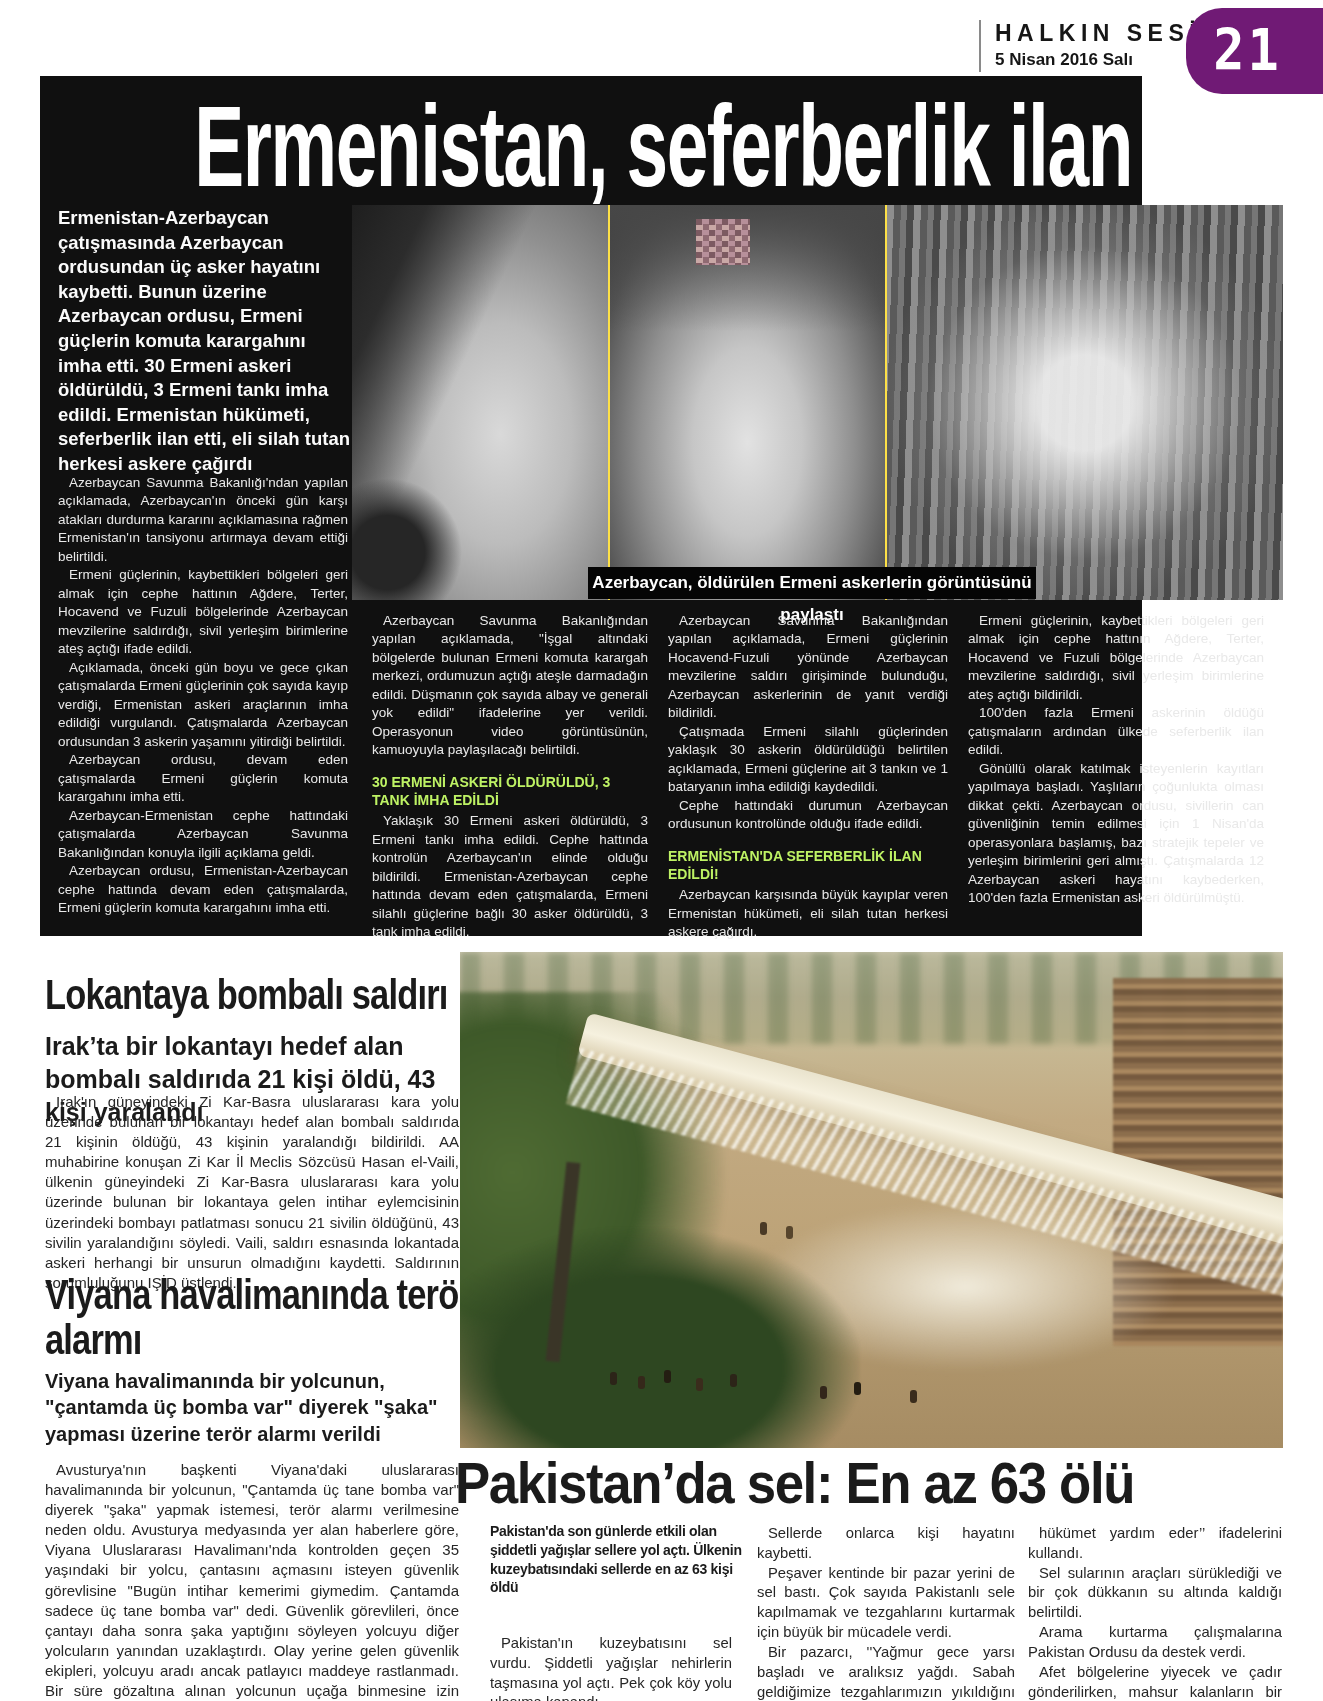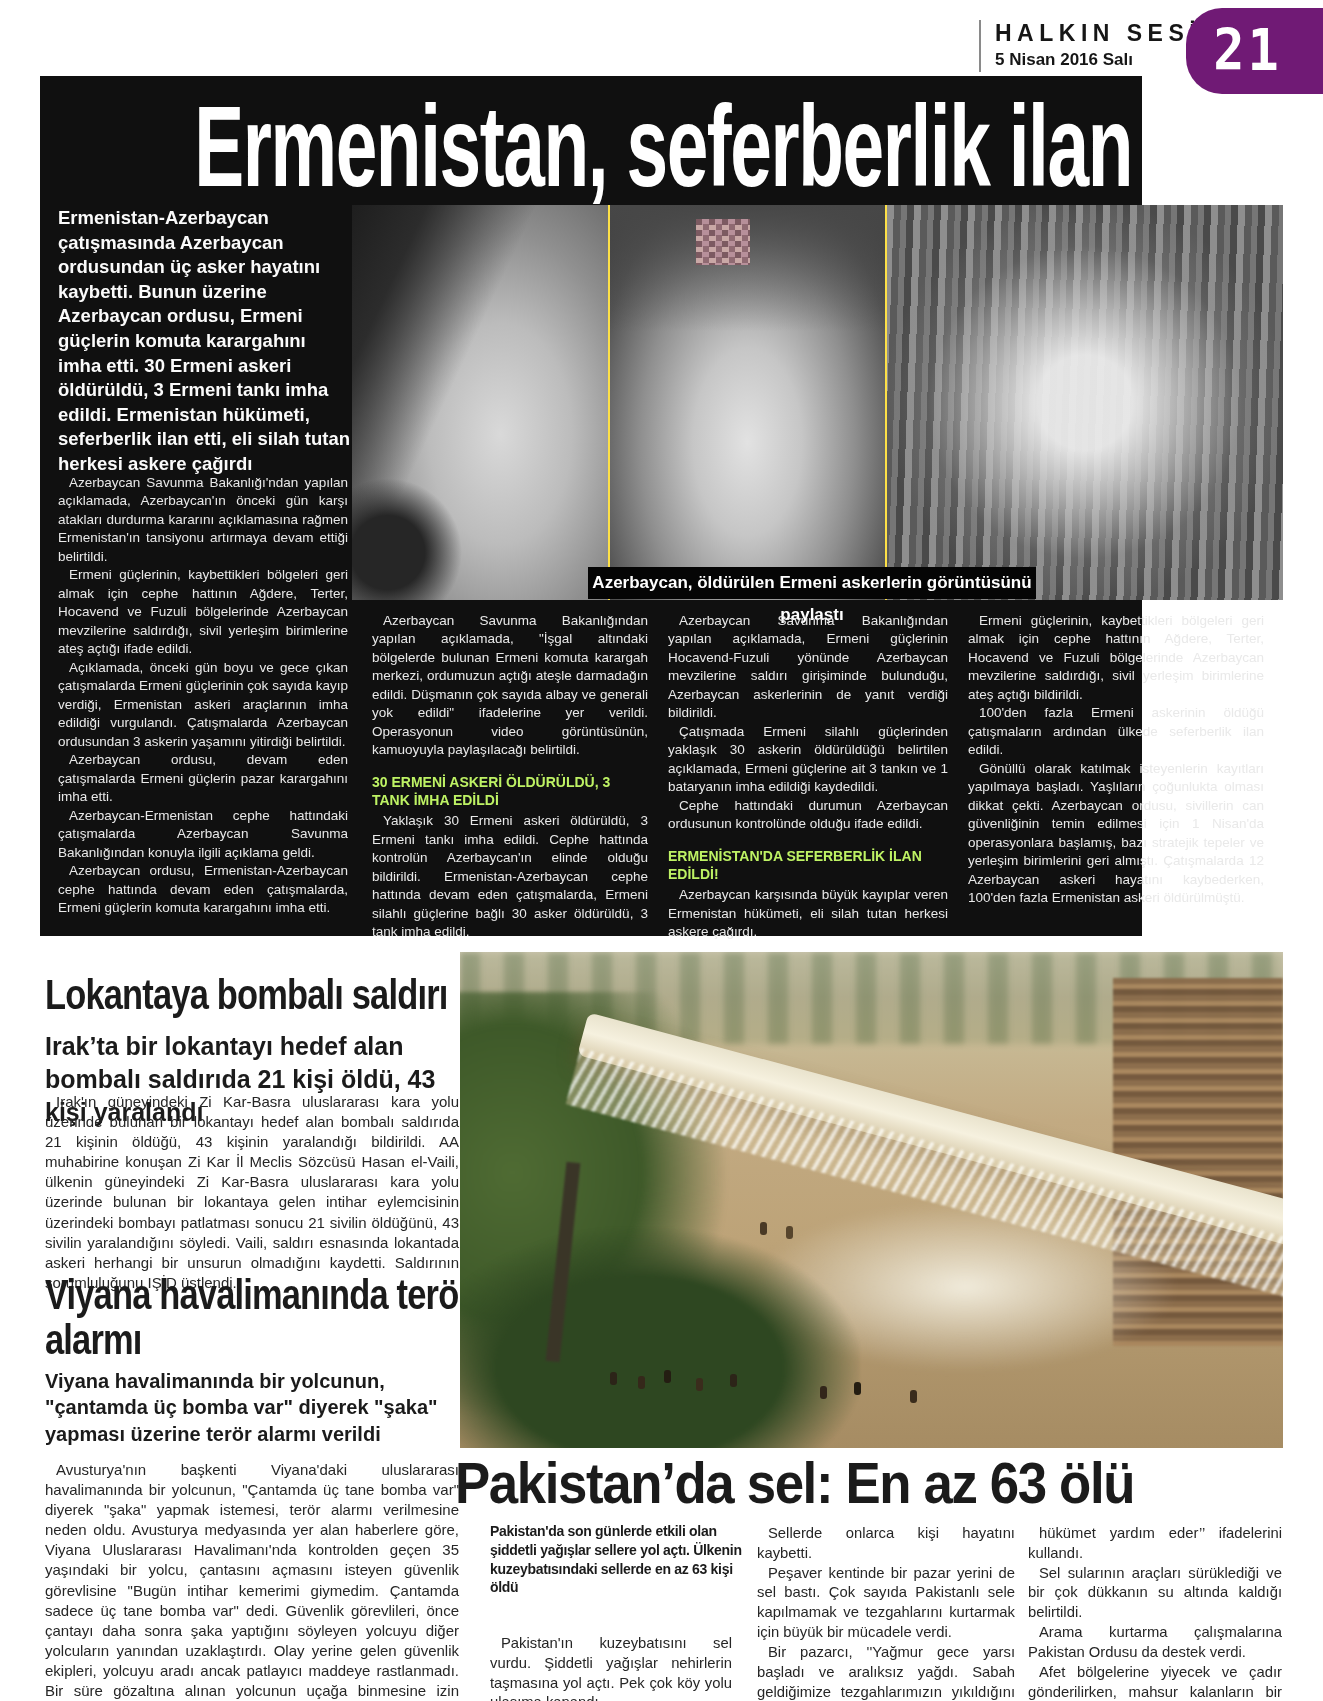--- a/index.html
+++ b/index.html
@@ -129,21 +129,21 @@
         <div class="censor"></div>
       </div>
       <div class="panel panel3"></div>
       <div class="photo-caption">Azerbaycan, öldürülen Ermeni askerlerin görüntüsünü paylaştı</div>
     </div>
 
     <div class="bb-col col1">
       <p>Azerbaycan Savunma Bakanlığı'ndan yapılan açıklamada, Azerbaycan'ın önceki gün karşı atakları durdurma kararını açıklamasına rağmen Ermenistan'ın tansiyonu artırmaya devam ettiği belirtildi.</p>
       <p>Ermeni güçlerinin, kaybettikleri bölgeleri geri almak için cephe hattının Ağdere, Terter, Hocavend ve Fuzuli bölgelerinde Azerbaycan mevzilerine saldırdığı, sivil yerleşim birimlerine ateş açtığı ifade edildi.</p>
       <p>Açıklamada, önceki gün boyu ve gece çıkan çatışmalarda Ermeni güçlerinin çok sayıda kayıp verdiği, Ermenistan askeri araçlarının imha edildiği vurgulandı. Çatışmalarda Azerbaycan ordusundan 3 askerin yaşamını yitirdiği belirtildi.</p>
-      <p>Azerbaycan ordusu, devam eden çatışmalarda Ermeni güçlerin pazar karargahını imha etti.</p>
+      <p>Azerbaycan ordusu, devam eden çatışmalarda Ermeni güçlerin komuta karargahını imha etti.</p>
       <p>Azerbaycan-Ermenistan cephe hattındaki çatışmalarda Azerbaycan Savunma Bakanlığından konuyla ilgili açıklama geldi.</p>
       <p>Azerbaycan ordusu, Ermenistan-Azerbaycan cephe hattında devam eden çatışmalarda, Ermeni güçlerin komuta karargahını imha etti.</p>
     </div>
 
     <div class="bb-col col2">
       <p>Azerbaycan Savunma Bakanlığından yapılan açıklamada, "İşgal altındaki bölgelerde bulunan Ermeni komuta karargah merkezi, ordumuzun açtığı ateşle darmadağın edildi. Düşmanın çok sayıda albay ve generali yok edildi" ifadelerine yer verildi. Operasyonun video görüntüsünün, kamuoyuyla paylaşılacağı belirtildi.</p>
       <div class="sub">30 ERMENİ ASKERİ ÖLDÜRÜLDÜ, 3 TANK İMHA EDİLDİ</div>
       <p>Yaklaşık 30 Ermeni askeri öldürüldü, 3 Ermeni tankı imha edildi. Cephe hattında kontrolün Azerbaycan'ın elinde olduğu bildirildi. Ermenistan-Azerbaycan cephe hattında devam eden çatışmalarda, Ermeni silahlı güçlerine bağlı 30 asker öldürüldü, 3 tank imha edildi.</p>
     </div>
 

